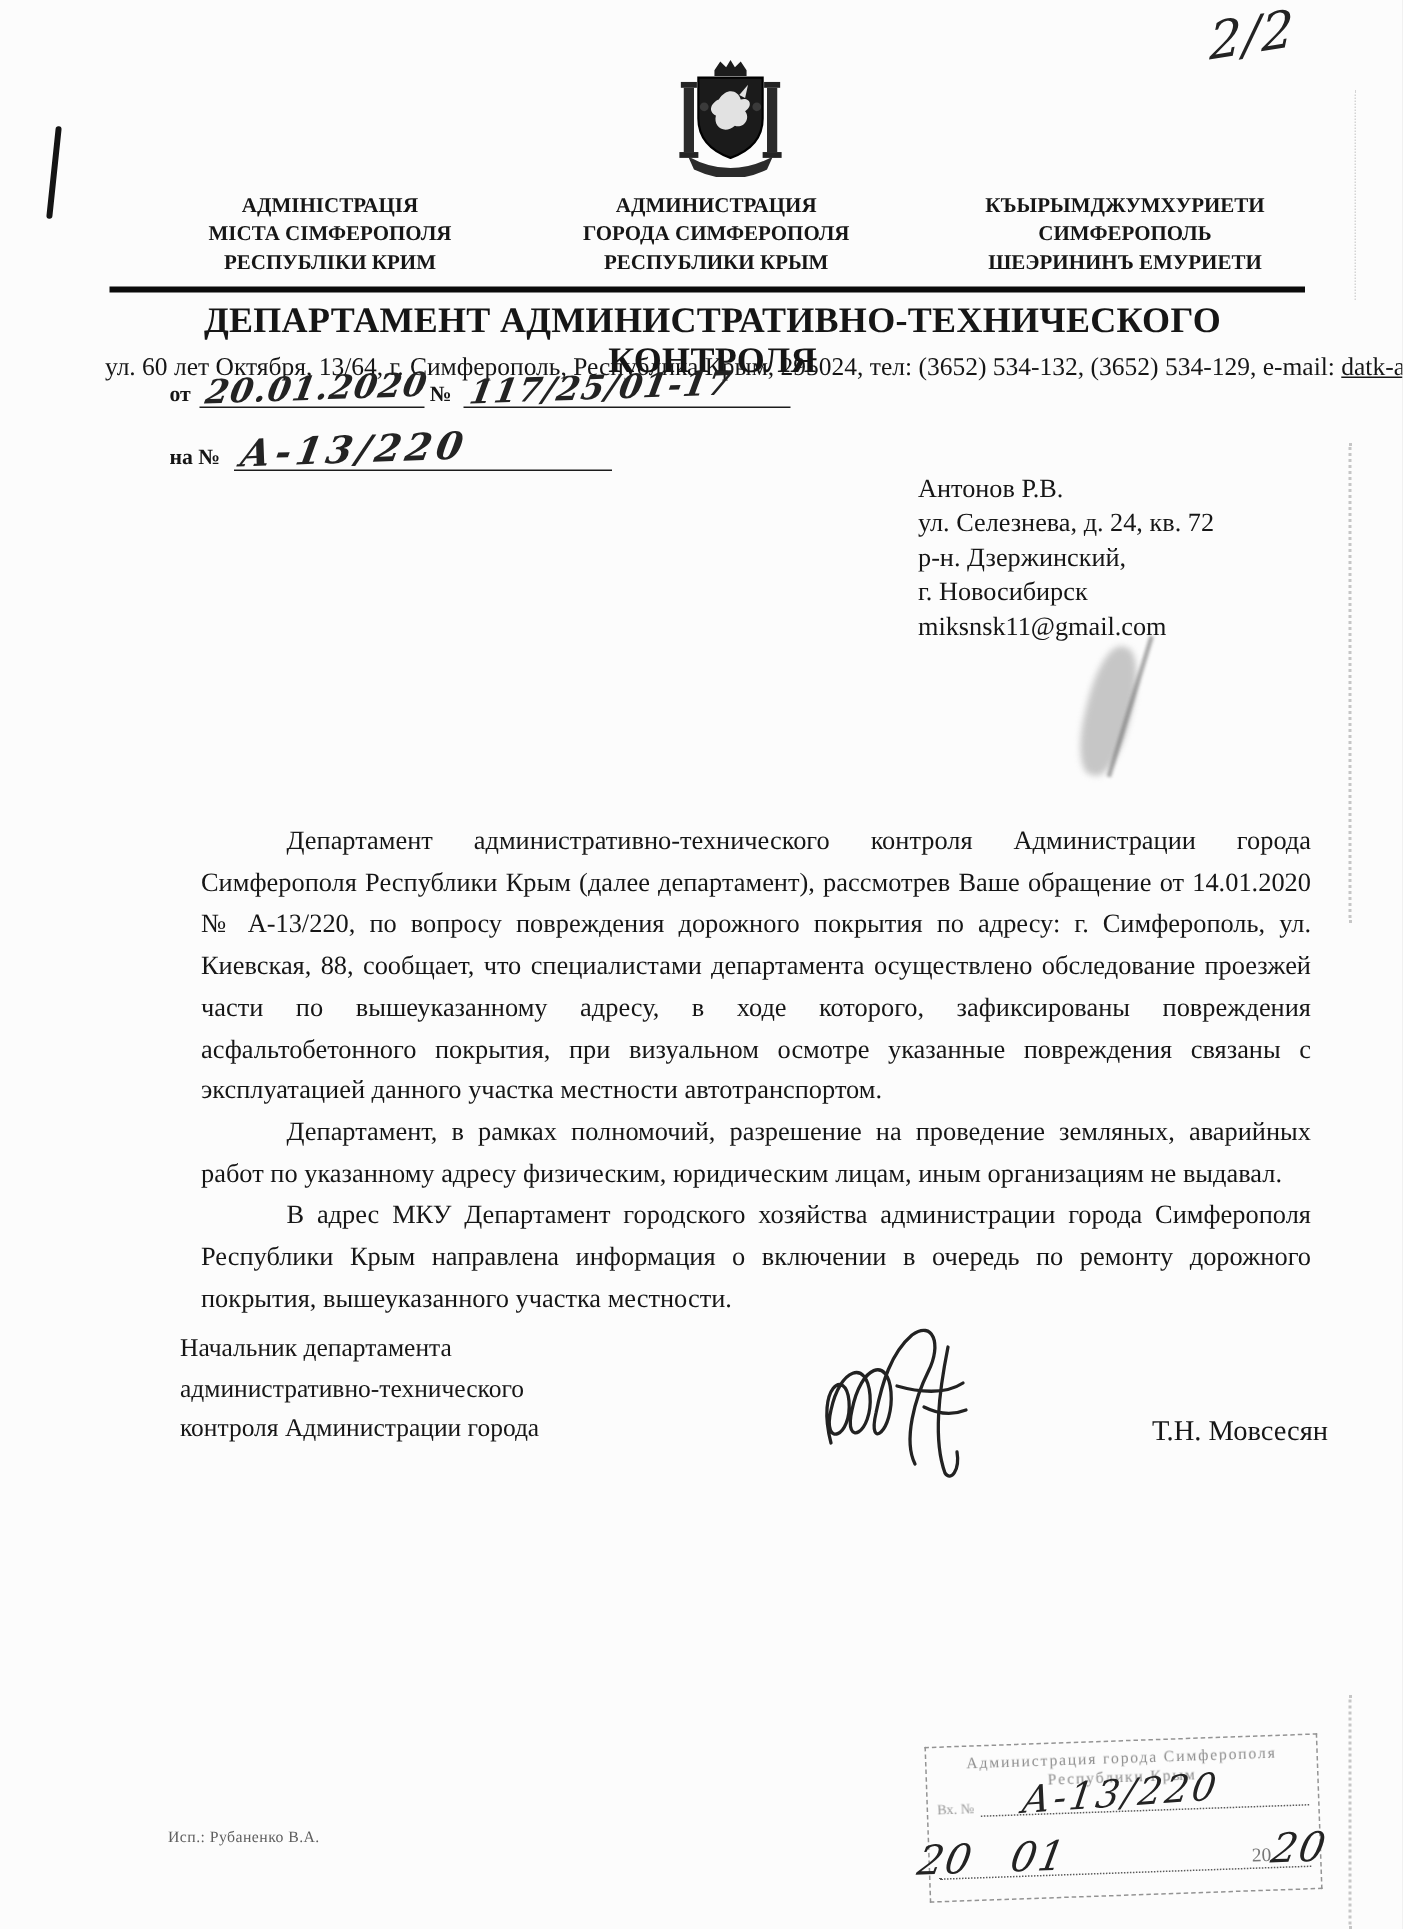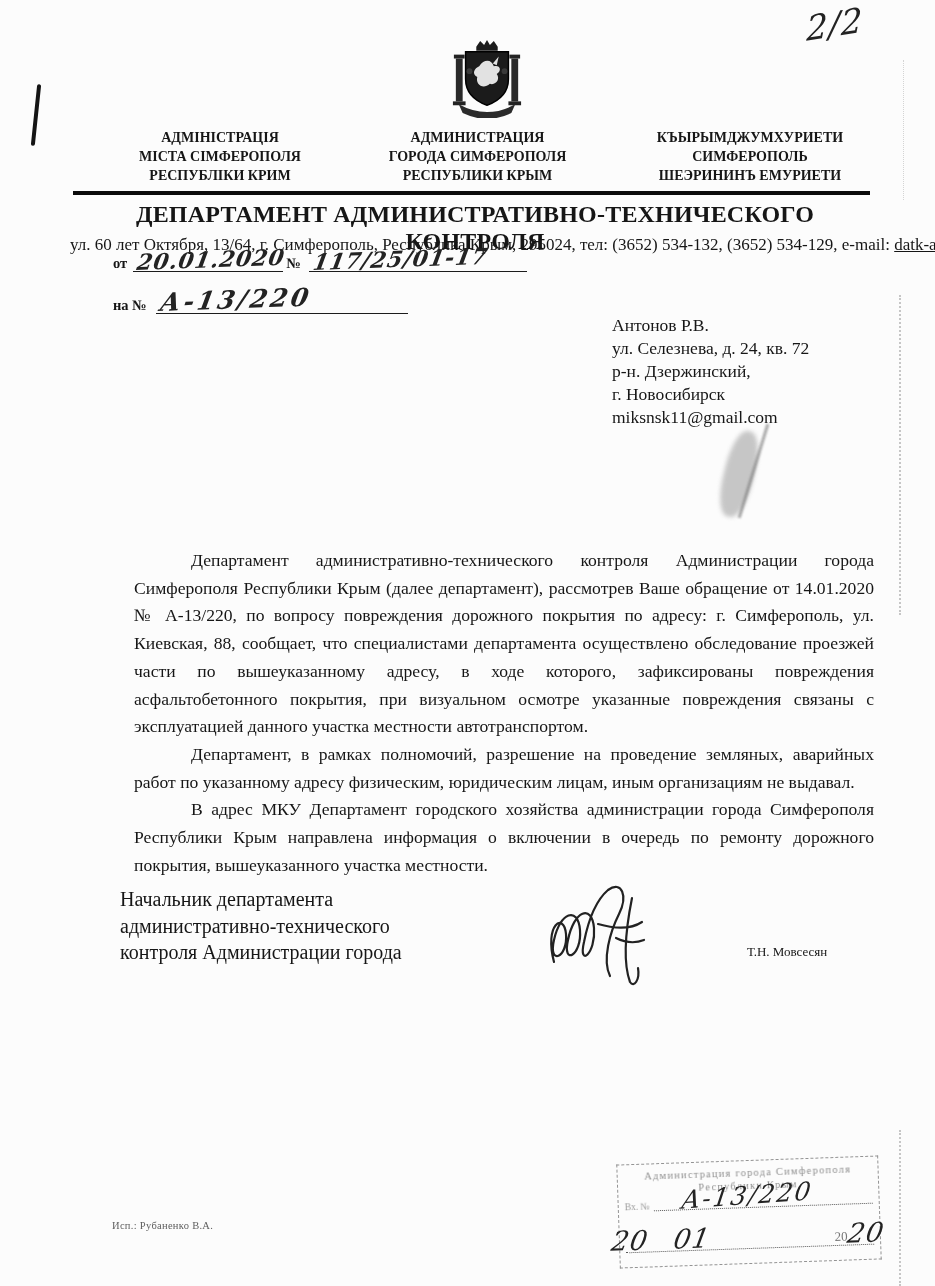--- a/index.html
+++ b/index.html
@@ -43,23 +43,23 @@
   .recipient{position:absolute;left:612px;top:314px;font-size:17.5px;line-height:23px;}
   .smudge{position:absolute;left:724px;top:430px;width:30px;height:88px;background:#9b9b9b;opacity:.55;
     filter:blur(2px);transform:rotate(14deg);border-radius:45%;}
   .smudge2{position:absolute;left:752px;top:422px;width:3px;height:98px;background:#6f6f6f;opacity:.6;
     filter:blur(1px);transform:rotate(17deg);}
   
   .salutation{position:absolute;top:460px;left:150px;width:740px;text-align:center;font-size:18px;}
   .body{position:absolute;top:499px;left:134px;width:740px;font-size:17.6px;line-height:27.7px;text-align:justify;margin-top:48px;}
   .body p{margin:0;text-indent:57px;}
   
-  .sig-pos{position:absolute;left:120px;top:886px;font-size:20px;line-height:26.5px;}
+  .sig-pos{position:absolute;left:120px;top:886px;font-size:17px;line-height:26.5px;}
   .sig-svg{position:absolute;left:532px;top:880px;width:135px;height:112px;}
-  .sig-name{position:absolute;left:747px;top:944px;font-size:13px;}
+  .sig-name{position:absolute;left:768px;top:944px;font-size:19px;}
   .executor{position:absolute;left:112px;top:1176px;font-size:10.5px;color:#5e5e5e;letter-spacing:.3px;margin-top:44px;}
   
   .stamp{position:absolute;left:618px;top:1160px;width:262px;height:104px;transform:rotate(-2deg);
     border:1px dashed rgba(45,45,45,.5);padding:5px 6px 0 6px;box-sizing:border-box;}
   .st-line{text-align:center;font-size:10.5px;color:#8e8e8e;letter-spacing:1.2px;filter:blur(.4px);line-height:13px;}
   .st-num-row{position:relative;margin-top:1px;display:flex;align-items:flex-end;}
   .st-lbl{font-size:9.5px;color:#999;filter:blur(.3px);margin-right:4px;}
   .st-fill{display:inline-block;flex:1;border-bottom:1px dotted #5a5a5a;position:relative;height:14px;}
   .st-fill .hand{position:absolute;left:28px;bottom:-3px;font-size:25px;letter-spacing:2px;transform:rotate(-2deg) skewX(-12deg);}
   .st-date-row{display:flex;align-items:flex-end;margin-top:16px;border-bottom:1px dotted #5a5a5a;height:24px;position:relative;}

